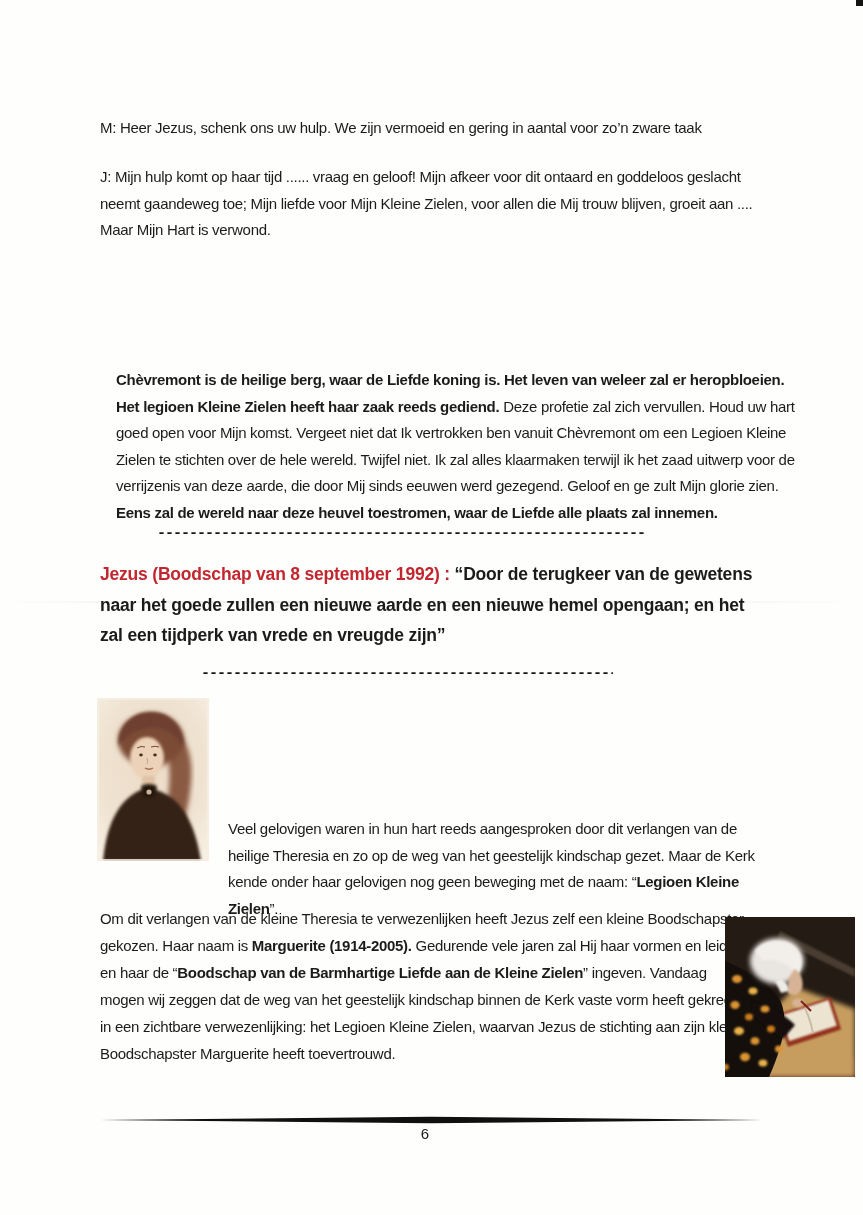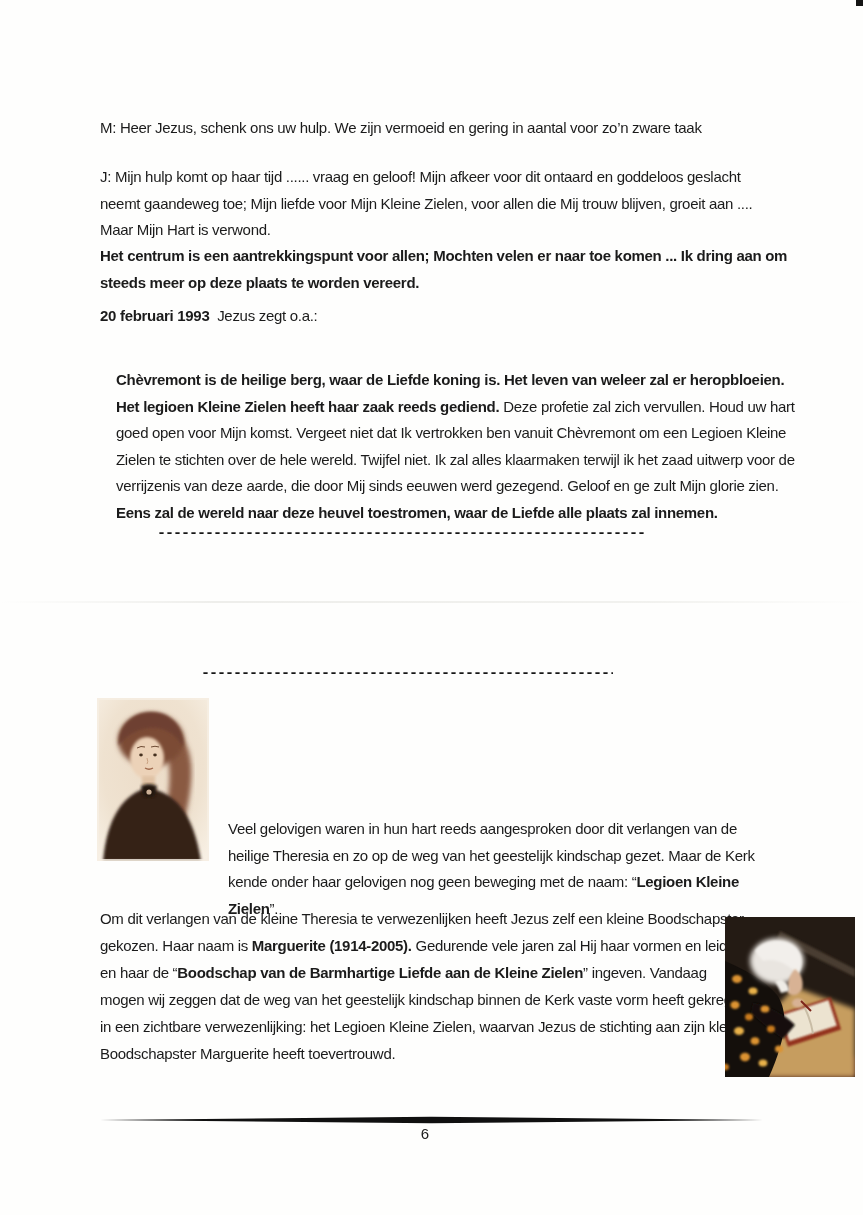--- a/index.html
+++ b/index.html
@@ -67,28 +67,27 @@
 
 <div class="page">
 
   <div id="corner-mark"></div>
   <div id="scan-streak"></div>
 
   <div class="para" id="p-m"><span>M: Heer Jezus, schenk ons uw hulp. We zijn vermoeid en gering in aantal voor zo’n zware taak</span></div>
 
   <div class="para" id="p-j"><span>J: Mijn hulp komt op haar tijd ...... vraag en geloof! Mijn afkeer voor dit ontaard en goddeloos geslacht neemt gaandeweg toe; Mijn liefde voor Mijn Kleine Zielen, voor allen die Mij trouw blijven, groeit aan .... Maar Mijn Hart is verwond.</span></div>
 
-  <div class="para" id="p-j-bold"><span>Het centrum is een aantrekkingspunt voor allen; Mochten velen er naar toe komen ... Ik dring aan om steeds meer op deze plaats te worden vereerd.</span></div>
 
-  <div class="para" id="p-date"><span class="b">20 februari 1993</span><span>  Jezus zegt o.a.:</span></div>
 
   <div class="para" id="p-prophecy"><span class="b">Chèvremont is de heilige berg, waar de Liefde koning is. Het leven van weleer zal er heropbloeien. Het legioen Kleine Zielen heeft haar zaak reeds gediend. </span><span>Deze profetie zal zich vervullen. Houd uw hart goed open voor Mijn komst. Vergeet niet dat Ik vertrokken ben vanuit Chèvremont om een Legioen Kleine Zielen te stichten over de hele wereld. Twijfel niet. Ik zal alles klaarmaken terwijl ik het zaad uitwerp voor de verrijzenis van deze aarde, die door Mij sinds eeuwen werd gezegend. Geloof en ge zult Mijn glorie zien. </span><span class="b">Eens zal de wereld naar deze heuvel toestromen, waar de Liefde alle plaats zal innemen.</span></div>
 
   <div class="sep" id="sep1"><span>--------------------------------------------------------------------------------</span></div>
 
+  <div class="para" id="heading"><span class="red">Jezus (Boodschap van 8 september 1992) : </span><span>“Door de terugkeer van de gewetens naar het goede zullen een nieuwe aarde en een nieuwe hemel opengaan; en het zal een tijdperk van vrede en vreugde zijn”</span></div>
 
   <div class="sep" id="sep2"><span>----------------------------------------------------------------------</span></div>
 
   <svg class="photo" id="photo-therese" viewBox="0 0 112 163" preserveAspectRatio="none">
     <defs>
       <radialGradient id="sepiaBg" cx="50%" cy="42%" r="75%">
         <stop offset="0%" stop-color="#ecdcc8"></stop>
         <stop offset="60%" stop-color="#efe2d0"></stop>
         <stop offset="100%" stop-color="#f8f1e6"></stop>
       </radialGradient>

